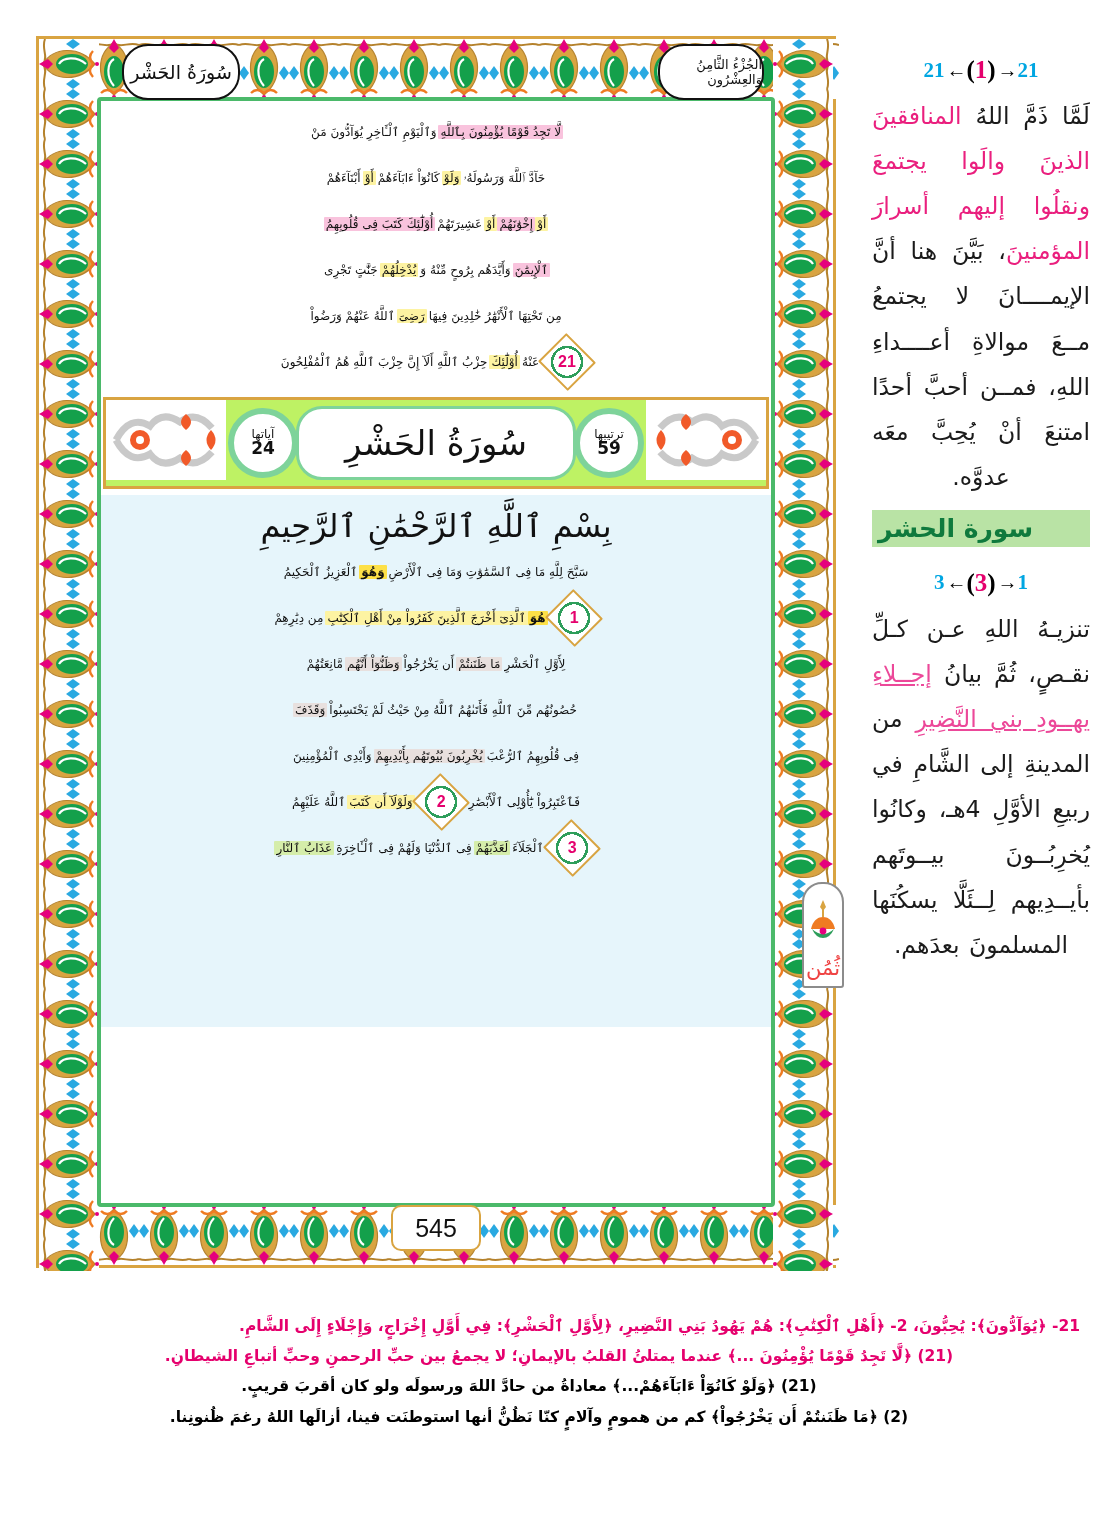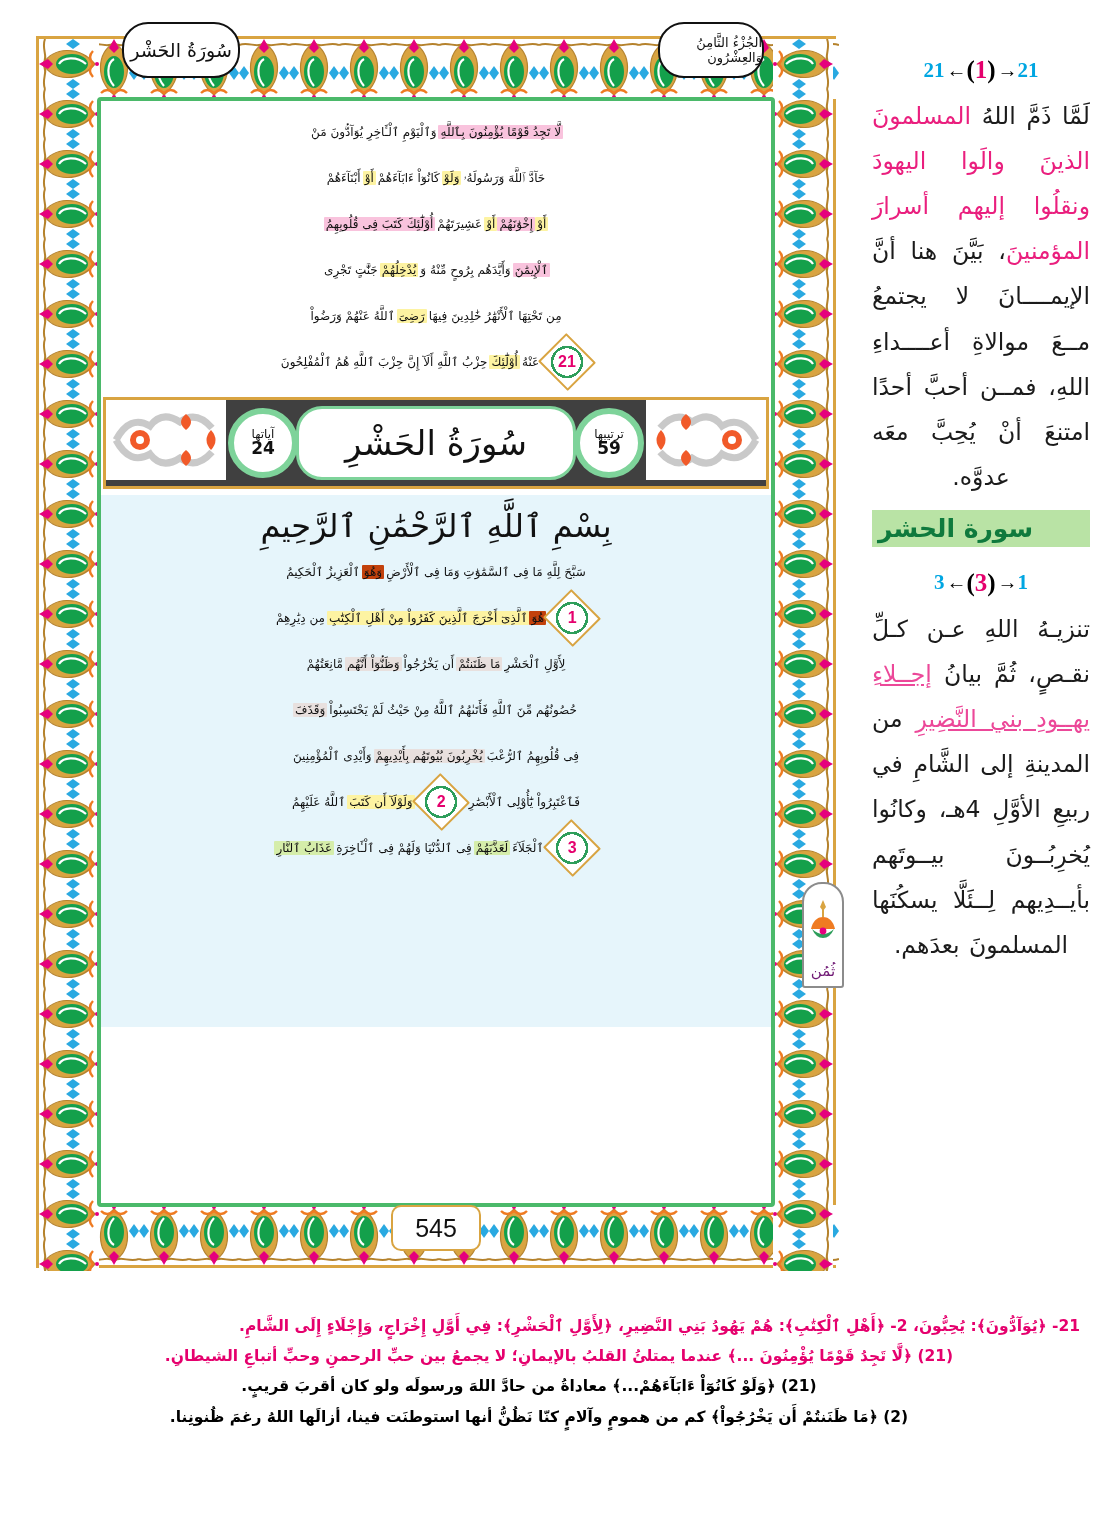--- a/index.html
+++ b/index.html
@@ -70,21 +70,21 @@
     direction:rtl;text-align:center;white-space:nowrap;
     font-family:"DejaVu Sans","Liberation Serif",serif;
     color:#111;font-size:27px;line-height:1.0;
     padding:0 4px;display:flex;align-items:center;justify-content:center;
   }
   .qline span{display:inline-block;padding:1px 2px;border-radius:1px;}
   .hl-pink{background:#f9c3dd;}
   .hl-yellow{background:#fdf3a2;}
   .hl-grey{background:#e8e0de;}
   .hl-green{background:#d5edaa;}
-  .hl-rose{background:#c2410c;}
+  .hl-rose{background:#fde047;font-weight:bold;}
 
   .basmala{
     direction:rtl;text-align:center;
     font-family:"DejaVu Sans",serif;font-size:32px;color:#111;
     padding:10px 0 4px;
   }
 
   
   .ayah{
     display:inline-block;width:34px;height:34px;line-height:34px;
@@ -94,21 +94,21 @@
       radial-gradient(circle at 50% 50%, #ffffff 0 52%, #2e9e5b 52% 62%, #ffffff 62% 100%);
     border:2px solid #d9a441;
     transform:rotate(45deg);border-radius:6px;
     margin:0 5px;vertical-align:middle;
   }
   .ayah i{display:inline-block;transform:rotate(-45deg);font-style:normal;}
 
   
   .surah-band{
     position:relative;margin:6px 2px;height:86px;
-    border:3px solid #d9a441;background:#404040;
+    border:3px solid #d9a441;background:#bef264;
     display:flex;align-items:center;justify-content:center;
   }
   .band-deco{position:absolute;top:0;bottom:0;width:120px;}
   .band-deco.l{left:0;}
   .band-deco.r{right:0;}
   .band-circle{
     position:absolute;top:50%;transform:translateY(-50%);
     width:58px;height:58px;border-radius:50%;
     background:#ffffff;border:6px solid #7ed39a;
     display:flex;flex-direction:column;align-items:center;justify-content:center;
@@ -122,37 +122,37 @@
     font-family:"DejaVu Sans",serif;font-size:34px;color:#111;
     background:#fff;padding:2px 30px;z-index:3;direction:rtl;
   }
   .band-plate{
     position:absolute;left:190px;right:190px;top:6px;bottom:6px;
     background:#fff;border:3px solid #7ed39a;border-radius:26px;z-index:2;
   }
 
   
   .cartouche{
-    position:absolute;top:22px;height:52px;
+    position:absolute;top:44px;height:52px;
     background:#ffffff;border:2.5px solid #111;border-radius:26px;
     display:flex;align-items:center;justify-content:center;
     font-family:"DejaVu Sans",serif;color:#111;direction:rtl;z-index:40;
   }
   .cartouche.left{left:122px;width:114px;font-size:19px;}
   .cartouche.right{left:658px;width:102px;font-size:13px;}
 
   
   .hizb{
     position:absolute;left:802px;top:882px;width:42px;height:106px;
     background:#ffffff;border:2px solid #8c8c8c;
     border-radius:20px 20px 3px 3px;z-index:45;
     display:flex;align-items:flex-end;justify-content:center;
     padding-bottom:6px;box-sizing:border-box;
   }
-  .hizb .lbl{font-family:"DejaVu Sans",serif;font-size:15px;color:#701a75;direction:rtl;}
+  .hizb .lbl{font-family:"DejaVu Sans",serif;font-size:21px;color:#ef4444;direction:rtl;}
   .hizb .dome{position:absolute;top:14px;left:50%;transform:translateX(-50%);}
 
   
   .pagenum{
     position:absolute;left:50%;transform:translateX(-50%);
     bottom:14px;width:86px;height:42px;
     background:#ffffff;border:2px solid #d9a441;border-radius:10px;
     display:flex;align-items:center;justify-content:center;
     font-family:"Liberation Sans",sans-serif;font-size:25px;color:#111;z-index:50;
   }
@@ -374,21 +374,21 @@
   <div class="sidebar">
 
     <div class="range-bar">
       <span class="num">21</span>
       <span class="arrow">←</span>
       <span class="mid">(<b id="mid1">1</b>)</span>
       <span class="arrow">→</span>
       <span class="num">21</span>
     </div>
 
-    <div class="tafsir" id="tafsir1"><span>لَمَّا ذَمَّ اللهُ </span><span class="pink">المسلمونَ الذينَ والَوا اليهودَ ونقلُوا إليهم أسرارَ المؤمنينَ</span><span>، بَيَّنَ هنا أنَّ الإيمــــانَ لا يجتمعُ مــعَ موالاةِ أعــــداءِ اللهِ، فمــن أحبَّ أحدًا امتنعَ أنْ يُحِبَّ معَه عدوَّه.</span></div>
+    <div class="tafsir" id="tafsir1"><span>لَمَّا ذَمَّ اللهُ </span><span class="pink">المنافقينَ الذينَ والَوا يجتمعَ ونقلُوا إليهم أسرارَ المؤمنينَ</span><span>، بَيَّنَ هنا أنَّ الإيمــــانَ لا يجتمعُ مــعَ موالاةِ أعــــداءِ اللهِ، فمــن أحبَّ أحدًا امتنعَ أنْ يُحِبَّ معَه عدوَّه.</span></div>
 
     <div class="surah-tag">سورة الحشر</div>
 
     <div class="range-bar">
       <span class="num">3</span>
       <span class="arrow">←</span>
       <span class="mid">(<b id="mid2">3</b>)</span>
       <span class="arrow">→</span>
       <span class="num">1</span>
     </div>

